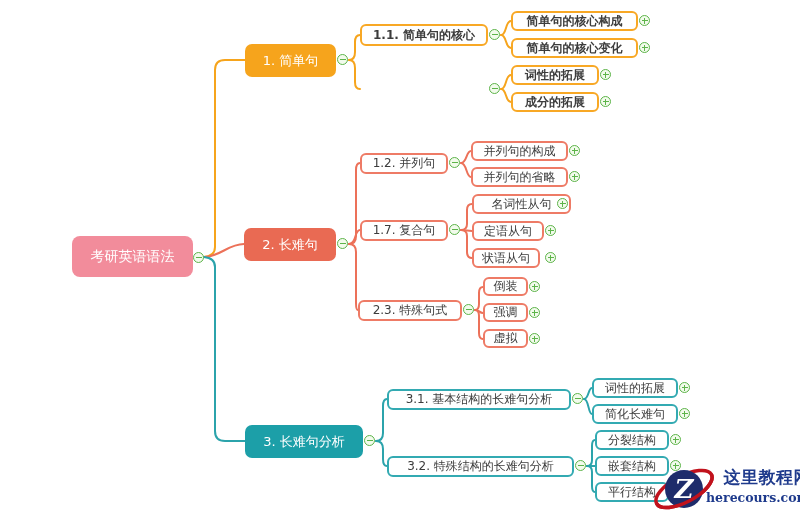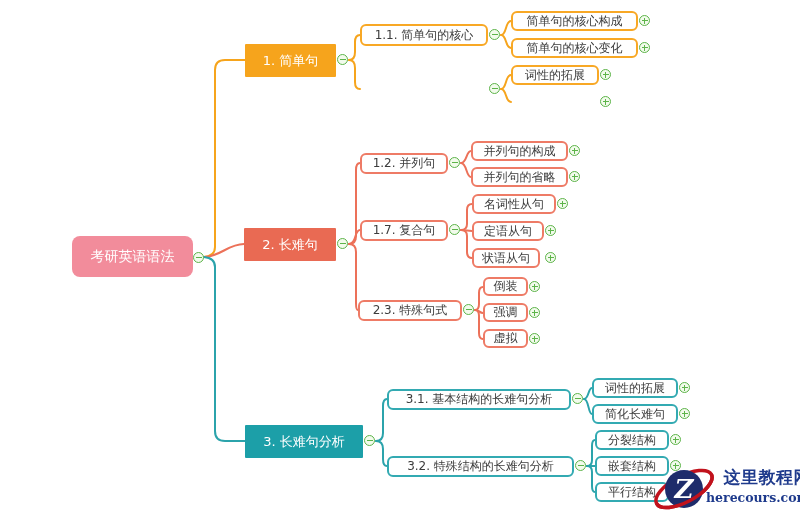--- a/index.html
+++ b/index.html
@@ -14,29 +14,29 @@
   path.c3 { stroke:#2BA3AB; }
 
   .node {
     position:absolute; box-sizing:border-box;
     display:flex; align-items:center; justify-content:center;
     white-space:nowrap; cursor:default;
   }
   .root-node {
     background:#F28C9B; color:#ffffff; font-size:14px; border-radius:8px;
   }
-  .main { color:#ffffff; font-size:13px; border-radius:1px; }
+  .main { color:#ffffff; font-size:13px; border-radius:7px; }
   .main.b1 { background:#F6A41C; }
   .main.b2 { background:#E96A53; }
   .main.b3 { background:#1C9FA8; }
   .sub, .leaf {
     background:#ffffff; border:2px solid; border-radius:6px;
     color:#3C3C3C; font-size:12px;
   }
-  .sub.b1, .leaf.b1 { border-color:#F8A825; }
+  .sub.b1, .leaf.b1 { border-color:#F8A825;font-weight:bold; }
   .sub.b2, .leaf.b2 { border-color:#EE7B66; }
   .sub.b3, .leaf.b3 { border-color:#33AAB2; }
 
   .toggle {
     position:absolute; width:11px; height:11px; box-sizing:border-box;
     border:1px solid #5DB44A; border-radius:50%; background:#F2FBEC;
     cursor:pointer;
   }
   .toggle::before {
     content:""; position:absolute; left:1.5px; right:1.5px; top:4px; height:1px;
@@ -107,37 +107,38 @@
   <div class="node sub b1" style="left:360px;top:24px;width:128px;height:22px">1.1. 简单句的核心</div>
   <div class="toggle minus" style="left:489px;top:29px"></div>
   <div class="toggle minus" style="left:489px;top:83px"></div>
 
   <div class="node leaf b1" style="left:511px;top:11px;width:127px;height:20px">简单句的核心构成</div>
   <div class="toggle plus" style="left:639px;top:15px"></div>
   <div class="node leaf b1" style="left:511px;top:38px;width:127px;height:20px">简单句的核心变化</div>
   <div class="toggle plus" style="left:639px;top:42px"></div>
   <div class="node leaf b1" style="left:511px;top:65px;width:88px;height:20px">词性的拓展</div>
   <div class="toggle plus" style="left:600px;top:69px"></div>
+  <div class="node leaf b1" style="left:511px;top:92px;width:88px;height:20px">成分的拓展</div>
   <div class="toggle plus" style="left:600px;top:96px"></div>
 
   <div class="node main b2" style="left:244px;top:228px;width:92px;height:33px">2. 长难句</div>
   <div class="toggle minus" style="left:337px;top:238px"></div>
 
   <div class="node sub b2" style="left:360px;top:153px;width:88px;height:21px">1.2. 并列句</div>
   <div class="toggle minus" style="left:449px;top:157px"></div>
   <div class="node sub b2" style="left:360px;top:220px;width:88px;height:21px">1.7. 复合句</div>
   <div class="toggle minus" style="left:449px;top:224px"></div>
   <div class="node sub b2" style="left:358px;top:300px;width:104px;height:21px">2.3. 特殊句式</div>
   <div class="toggle minus" style="left:463px;top:304px"></div>
 
   <div class="node leaf b2" style="left:471px;top:141px;width:97px;height:20px">并列句的构成</div>
   <div class="toggle plus" style="left:569px;top:145px"></div>
   <div class="node leaf b2" style="left:471px;top:167px;width:97px;height:20px">并列句的省略</div>
   <div class="toggle plus" style="left:569px;top:171px"></div>
-  <div class="node leaf b2" style="left:472px;top:194px;width:84px;height:20px">名词性从句</div>
+  <div class="node leaf b2" style="left:472px;top:194px;width:99px;height:20px">名词性从句</div>
   <div class="toggle plus" style="left:557px;top:198px"></div>
   <div class="node leaf b2" style="left:472px;top:221px;width:72px;height:20px">定语从句</div>
   <div class="toggle plus" style="left:545px;top:225px"></div>
   <div class="node leaf b2" style="left:472px;top:248px;width:68px;height:20px">状语从句</div>
   <div class="toggle plus" style="left:545px;top:252px"></div>
   <div class="node leaf b2" style="left:483px;top:277px;width:45px;height:19px">倒装</div>
   <div class="toggle plus" style="left:529px;top:281px"></div>
   <div class="node leaf b2" style="left:483px;top:303px;width:45px;height:19px">强调</div>
   <div class="toggle plus" style="left:529px;top:307px"></div>
   <div class="node leaf b2" style="left:483px;top:329px;width:45px;height:19px">虚拟</div>

